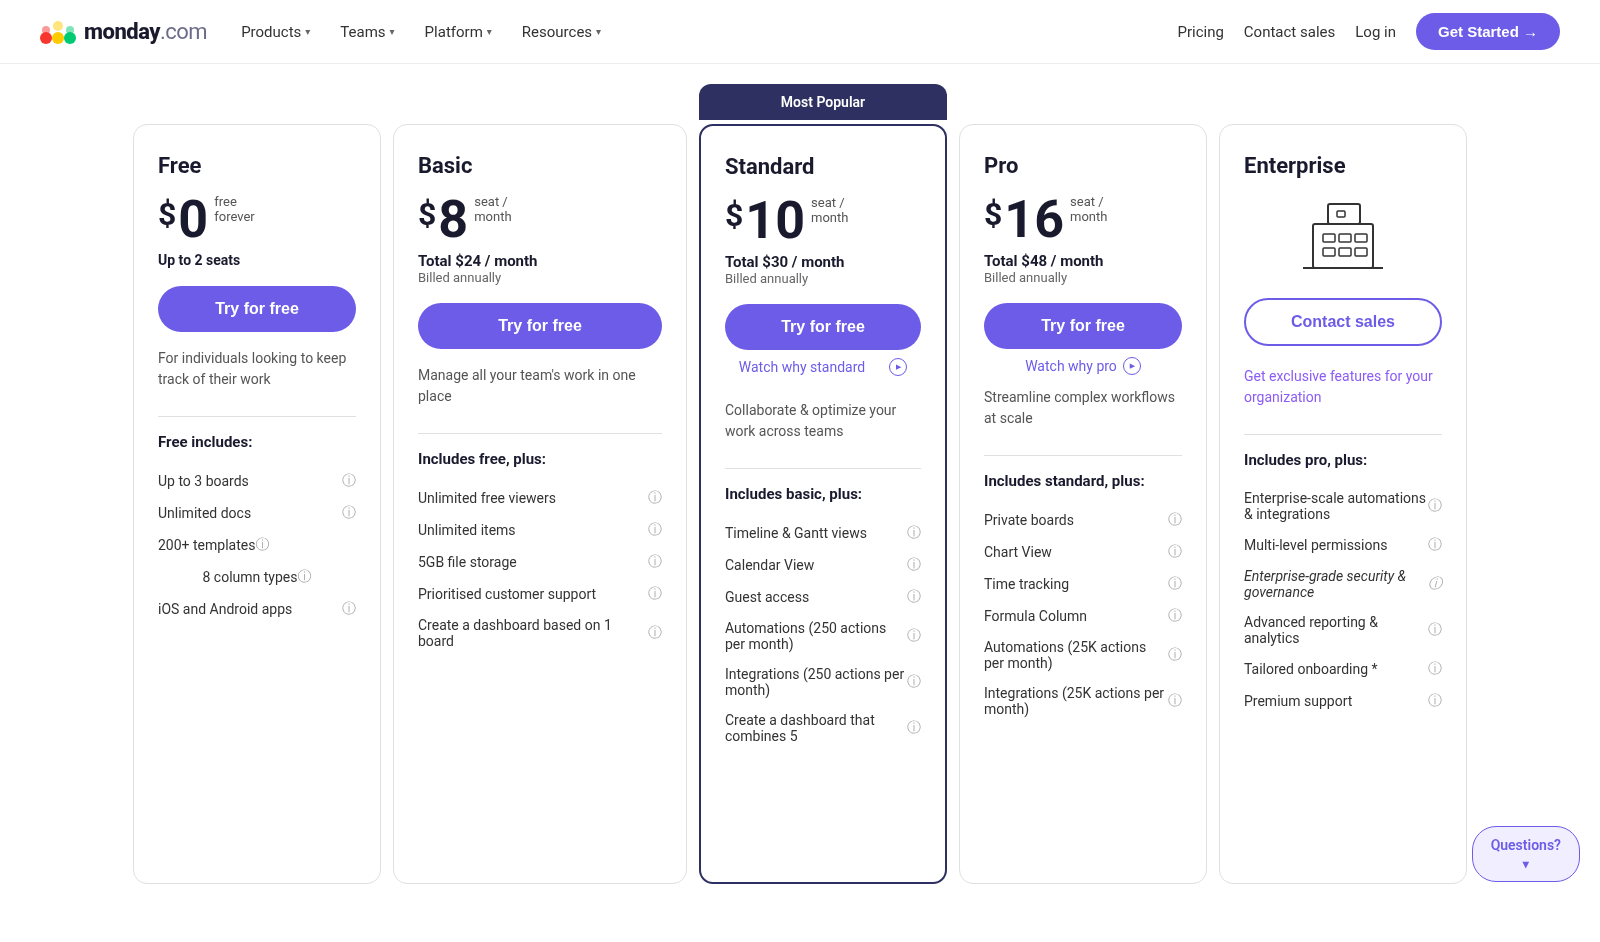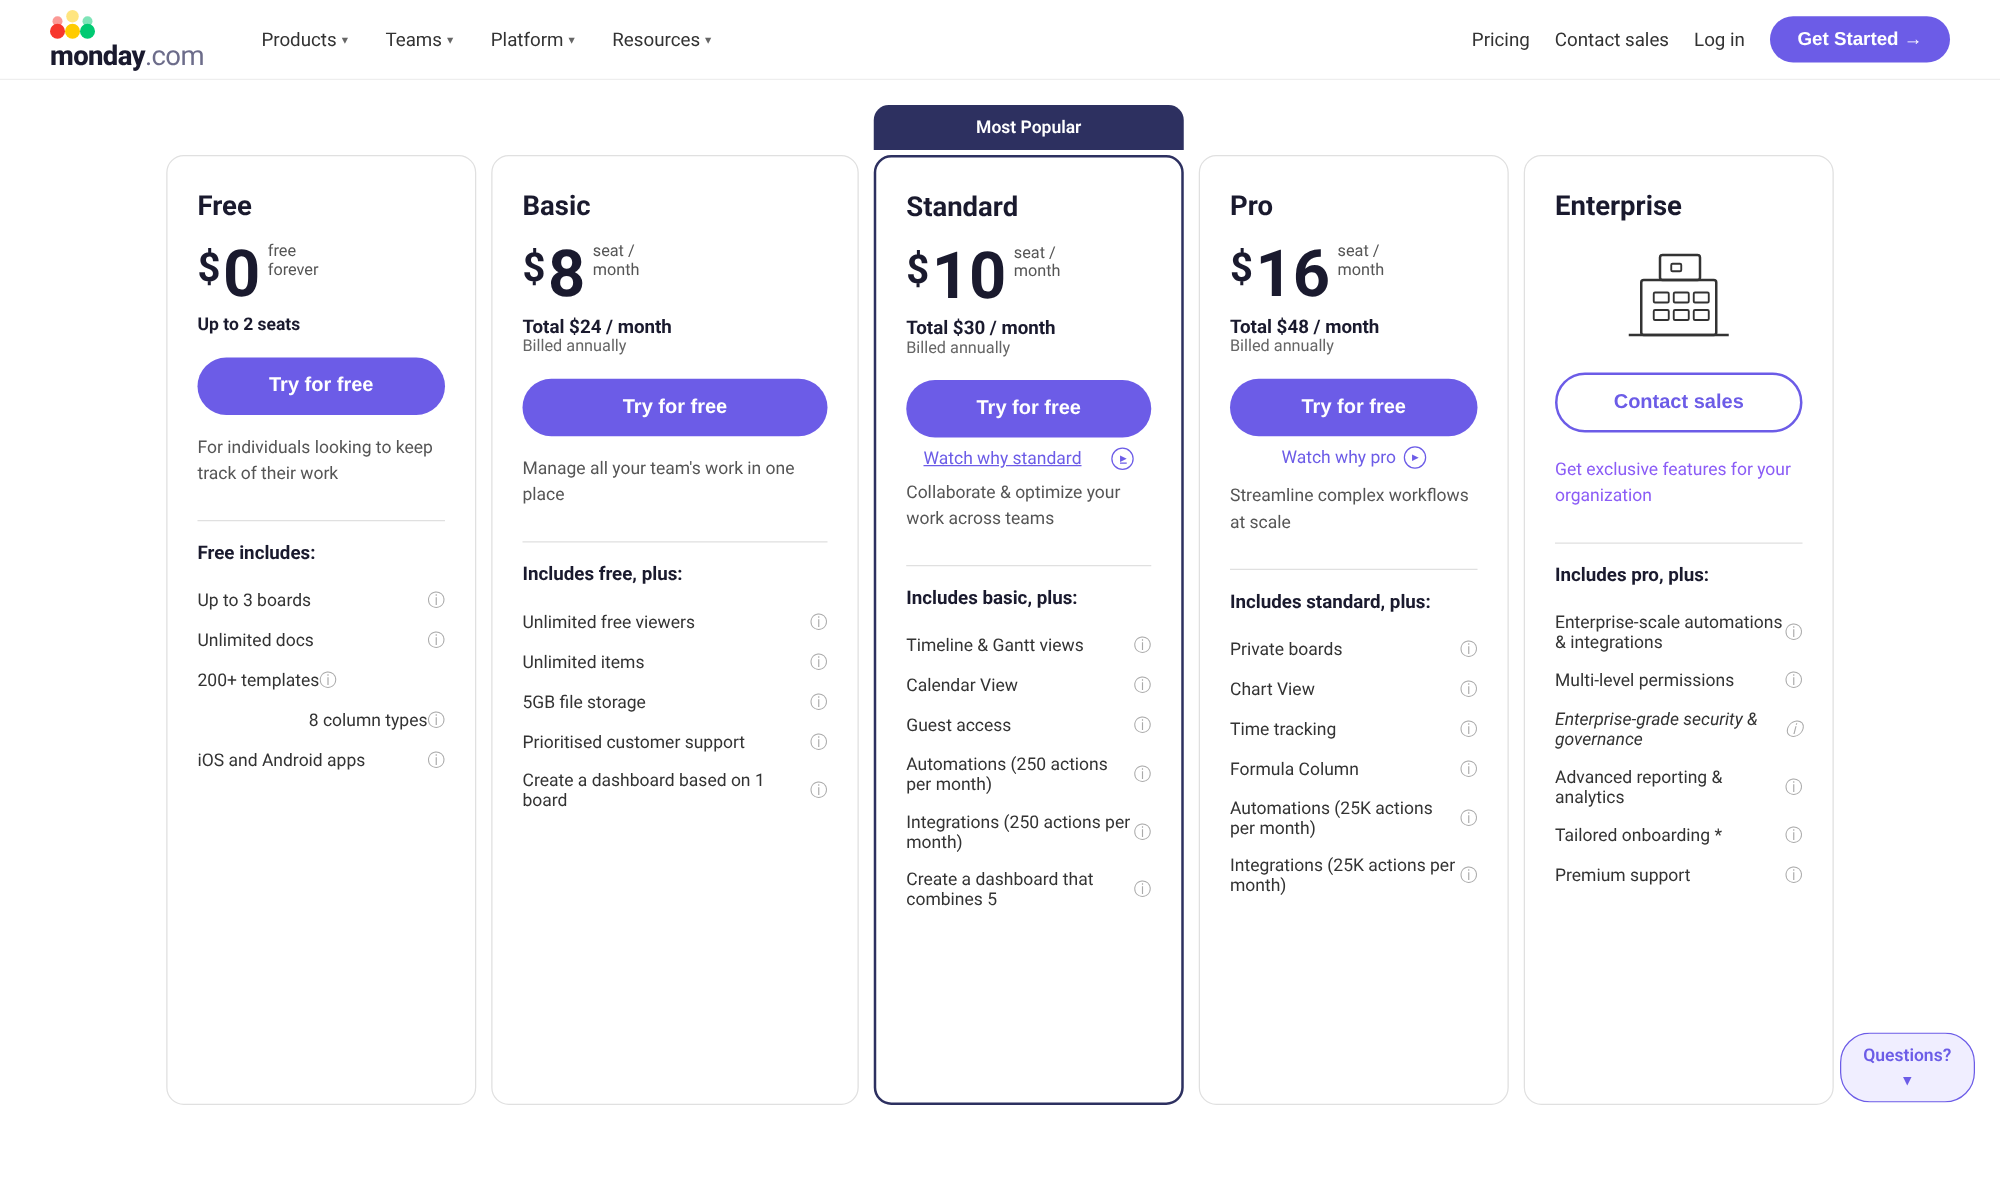--- a/index.html
+++ b/index.html
@@ -6,21 +6,21 @@
     body { font-family: -apple-system, BlinkMacSystemFont, 'Segoe UI', Roboto, sans-serif; background: #fff; color: #333; }
 
     
   </style>
 </head>
 <body>
 
 <nav>
   <div style="display:flex;align-items:center;padding:0 40px;height:64px;border-bottom:1px solid #eee;">
 
-    <div style="display:flex;align-items:flex-start;margin-right:32px;cursor:pointer;flex-direction:column;">
+    <div style="display:flex;align-items:center;margin-right:20px;cursor:pointer;">
       <svg width="36" height="28" viewBox="0 0 36 28" fill="none" xmlns="http://www.w3.org/2000/svg" style="margin-right:8px;">
         <ellipse cx="6" cy="20" rx="6" ry="6" fill="#F7362D"></ellipse>
         <ellipse cx="18" cy="20" rx="6" ry="6" fill="#FFCB00"></ellipse>
         <ellipse cx="30" cy="20" rx="6" ry="6" fill="#00CA72"></ellipse>
         <ellipse cx="6" cy="12" rx="4" ry="4" fill="#F7362D" opacity="0.5"></ellipse>
         <ellipse cx="18" cy="8" rx="5" ry="5" fill="#FFCB00" opacity="0.5"></ellipse>
         <ellipse cx="30" cy="12" rx="4" ry="4" fill="#00CA72" opacity="0.5"></ellipse>
       </svg>
       <span style="font-size:22px;font-weight:800;color:#1a1a2e;letter-spacing:-0.5px;">monday<span style="color:#6c6c8a;font-weight:400;">.com</span></span>
     </div>
@@ -75,21 +75,21 @@
         <span style="color:#aaa;font-size:14px;cursor:pointer;">ⓘ</span>
       </div>
     <div style="display:flex;justify-content:space-between;align-items:center;padding:7px 0;font-size:14px;color:#333;">
         <span>Unlimited docs</span>
         <span style="color:#aaa;font-size:14px;cursor:pointer;">ⓘ</span>
       </div>
     <div style="display:flex;justify-content:flex-start;align-items:center;padding:7px 0;font-size:14px;color:#333;">
         <span>200+ templates</span>
         <span style="color:#aaa;font-size:14px;cursor:pointer;">ⓘ</span>
       </div>
-    <div style="display:flex;justify-content:flex-end;align-items:center;padding:7px 0;font-size:14px;color:#333;">
+    <div style="display:flex;justify-content:center;align-items:center;padding:7px 0;font-size:14px;color:#333;">
         <span>8 column types</span>
         <span style="color:#aaa;font-size:14px;cursor:pointer;">ⓘ</span>
       </div>
     <div style="display:flex;justify-content:space-between;align-items:center;padding:7px 0;font-size:14px;color:#333;">
         <span>iOS and Android apps</span>
         <span style="color:#aaa;font-size:14px;cursor:pointer;">ⓘ</span>
       </div>
   </div>
 
   <div style="border:1.5px solid #e0e0e0;border-radius:14px;padding:28px 24px 20px;width:294px;background:#fff;min-height:760px;">
@@ -137,21 +137,21 @@
       <span style="font-size:32px;font-weight:700;color:#1a1a2e;line-height:1;margin-top:4px;">$</span>
       <span style="font-size:52px;font-weight:700;color:#1a1a2e;line-height:1;">10</span>
       <div style="display:flex;flex-direction:column;justify-content:flex-end;padding-bottom:6px;margin-left:4px;">
         <span style="font-size:13px;color:#555;">seat /</span>
         <span style="font-size:13px;color:#555;">month</span>
       </div>
     </div>
     <div style="font-size:15px;font-weight:700;color:#1a1a2e;margin-top:6px;">Total $30 / month</div>
     <div style="font-size:13px;color:#666;margin-bottom:18px;">Billed annually</div>
     <button style="display:block;width:100%;padding:14px;border-radius:28px;background:#6c5ce7;color:#fff;font-size:16px;font-weight:600;text-align:center;cursor:pointer;border:none;margin-bottom:8px;">Try for free</button>
-    <div style="text-align:center;color:#6c5ce7;font-size:14px;cursor:pointer;margin-bottom:8px;display:flex;align-items:center;justify-content:center;gap:24px;text-decoration:underline;">
+    <div style="text-align:center;color:#6c5ce7;font-size:14px;cursor:pointer;margin-bottom:24px;display:flex;align-items:center;justify-content:center;gap:24px;">
       <span>Watch why standard</span>
       <span style="width:18px;height:18px;border:1.5px solid #6c5ce7;border-radius:50%;display:inline-flex;align-items:center;justify-content:center;font-size:7px;color:#6c5ce7;padding-left:1px;">▶</span>
     </div>
     <div style="font-size:14px;color:#555;line-height:1.5;min-height:52px;">Collaborate &amp; optimize your work across teams</div>
     <hr style="border:none;border-top:1px solid #e0e0e0;margin:16px 0;">
     <div style="font-size:15px;font-weight:700;color:#1a1a2e;margin-bottom:14px;">Includes basic, plus:</div>
     <div style="display:flex;justify-content:space-between;align-items:center;padding:7px 0;font-size:14px;color:#333;">
         <span>Timeline &amp; Gantt views</span>
         <span style="color:#aaa;font-size:14px;cursor:pointer;">ⓘ</span>
       </div>

